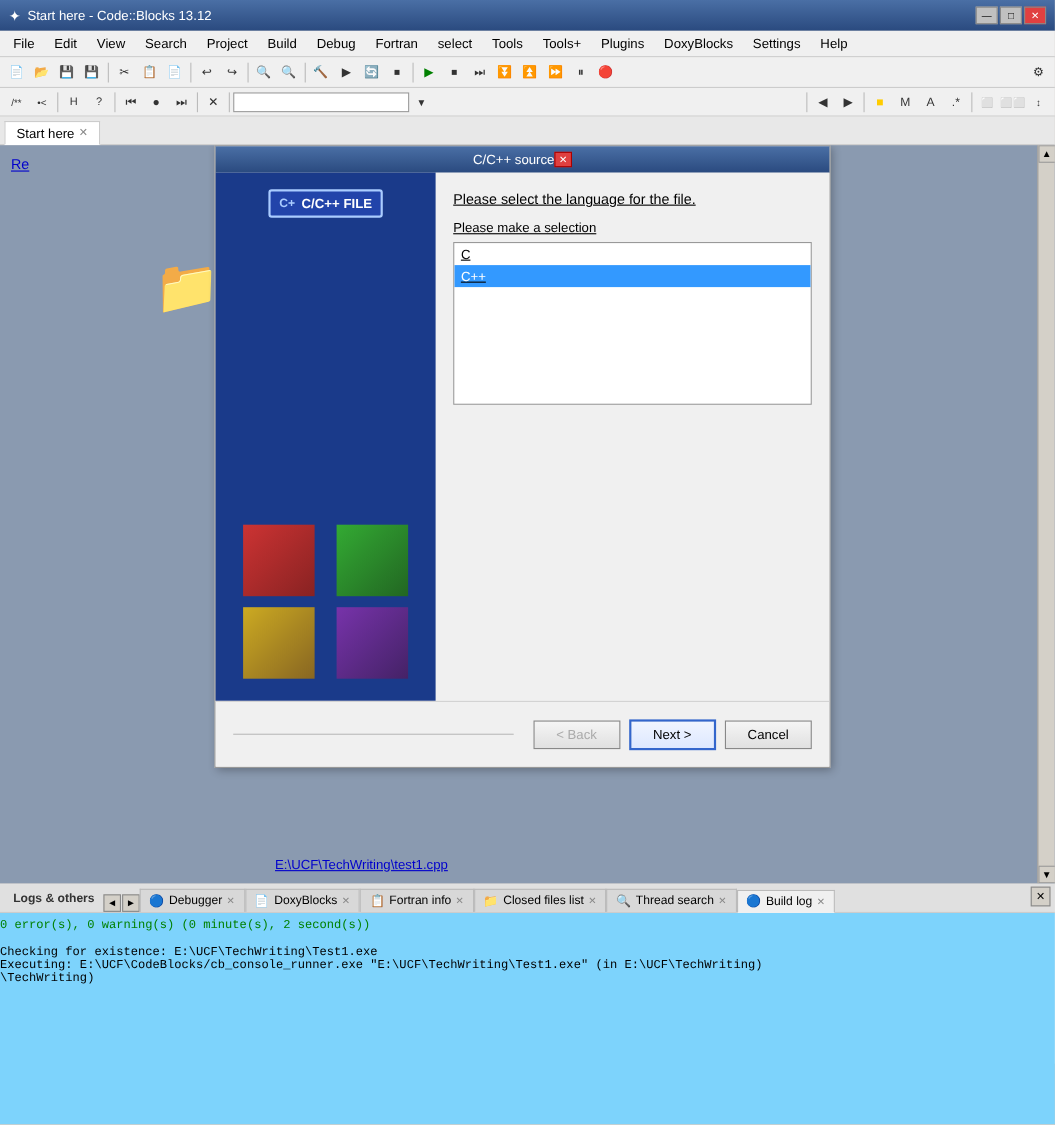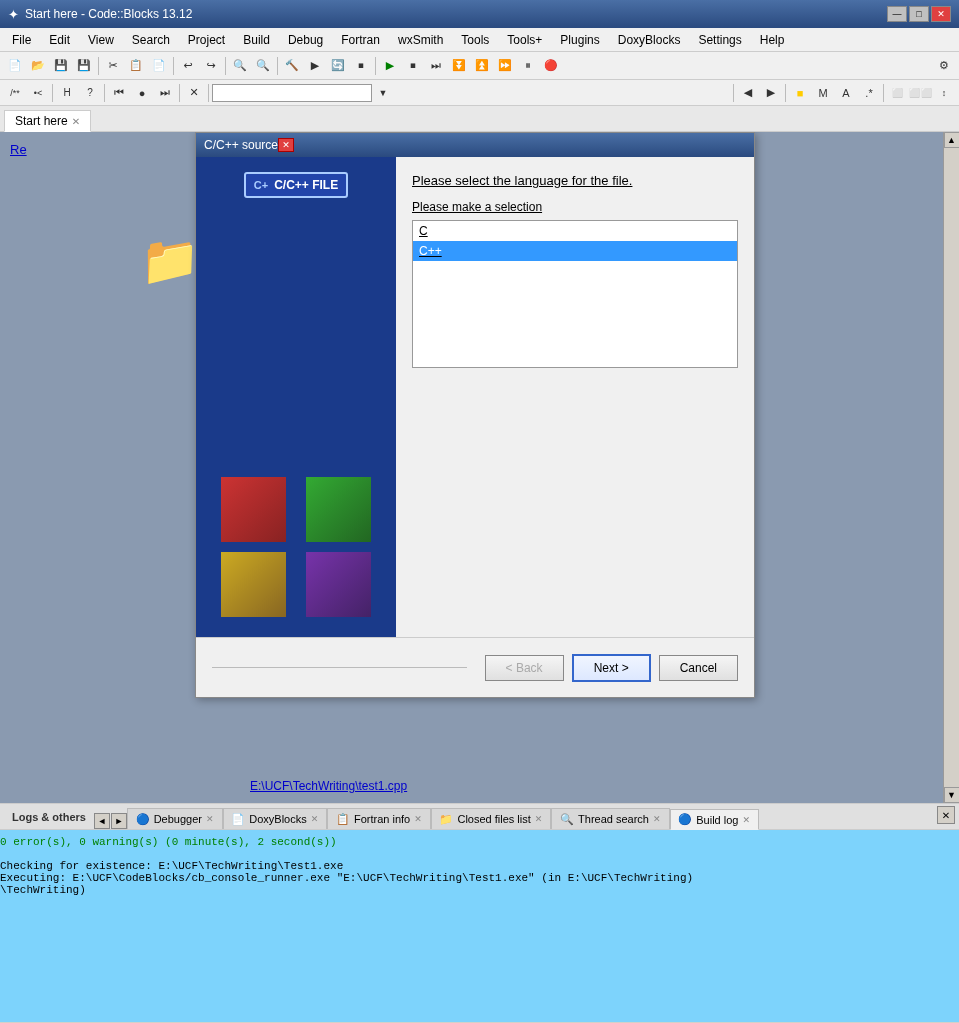--- a/index.html
+++ b/index.html
@@ -185,21 +185,21 @@
       position: absolute;
       top: 0;
       left: 195px;
     }
     .dialog-title-bar {
       background: linear-gradient(to bottom, #4a6fa5, #2a4a7f);
       color: white;
       height: 24px;
       display: flex;
       align-items: center;
-      justify-content: flex-start;
+      justify-content: center;
       padding: 0 8px;
     }
     .dialog-close-btn {
       width: 16px;
       height: 14px;
       background: #e04040;
       border: 1px solid #a00;
       color: white;
       font-size: 9px;
       display: flex;
@@ -420,21 +420,21 @@
 
 <div class="menu-bar">
   <div class="menu-item">File</div>
   <div class="menu-item">Edit</div>
   <div class="menu-item">View</div>
   <div class="menu-item">Search</div>
   <div class="menu-item">Project</div>
   <div class="menu-item">Build</div>
   <div class="menu-item">Debug</div>
   <div class="menu-item">Fortran</div>
-  <div class="menu-item">wxSmith</div>
+  <div class="menu-item">select</div>
   <div class="menu-item">Tools</div>
   <div class="menu-item">Tools+</div>
   <div class="menu-item">Plugins</div>
   <div class="menu-item">DoxyBlocks</div>
   <div class="menu-item">Settings</div>
   <div class="menu-item">Help</div>
 </div>
 
 <div class="toolbar">
   <div class="tb-btn">📄</div>

